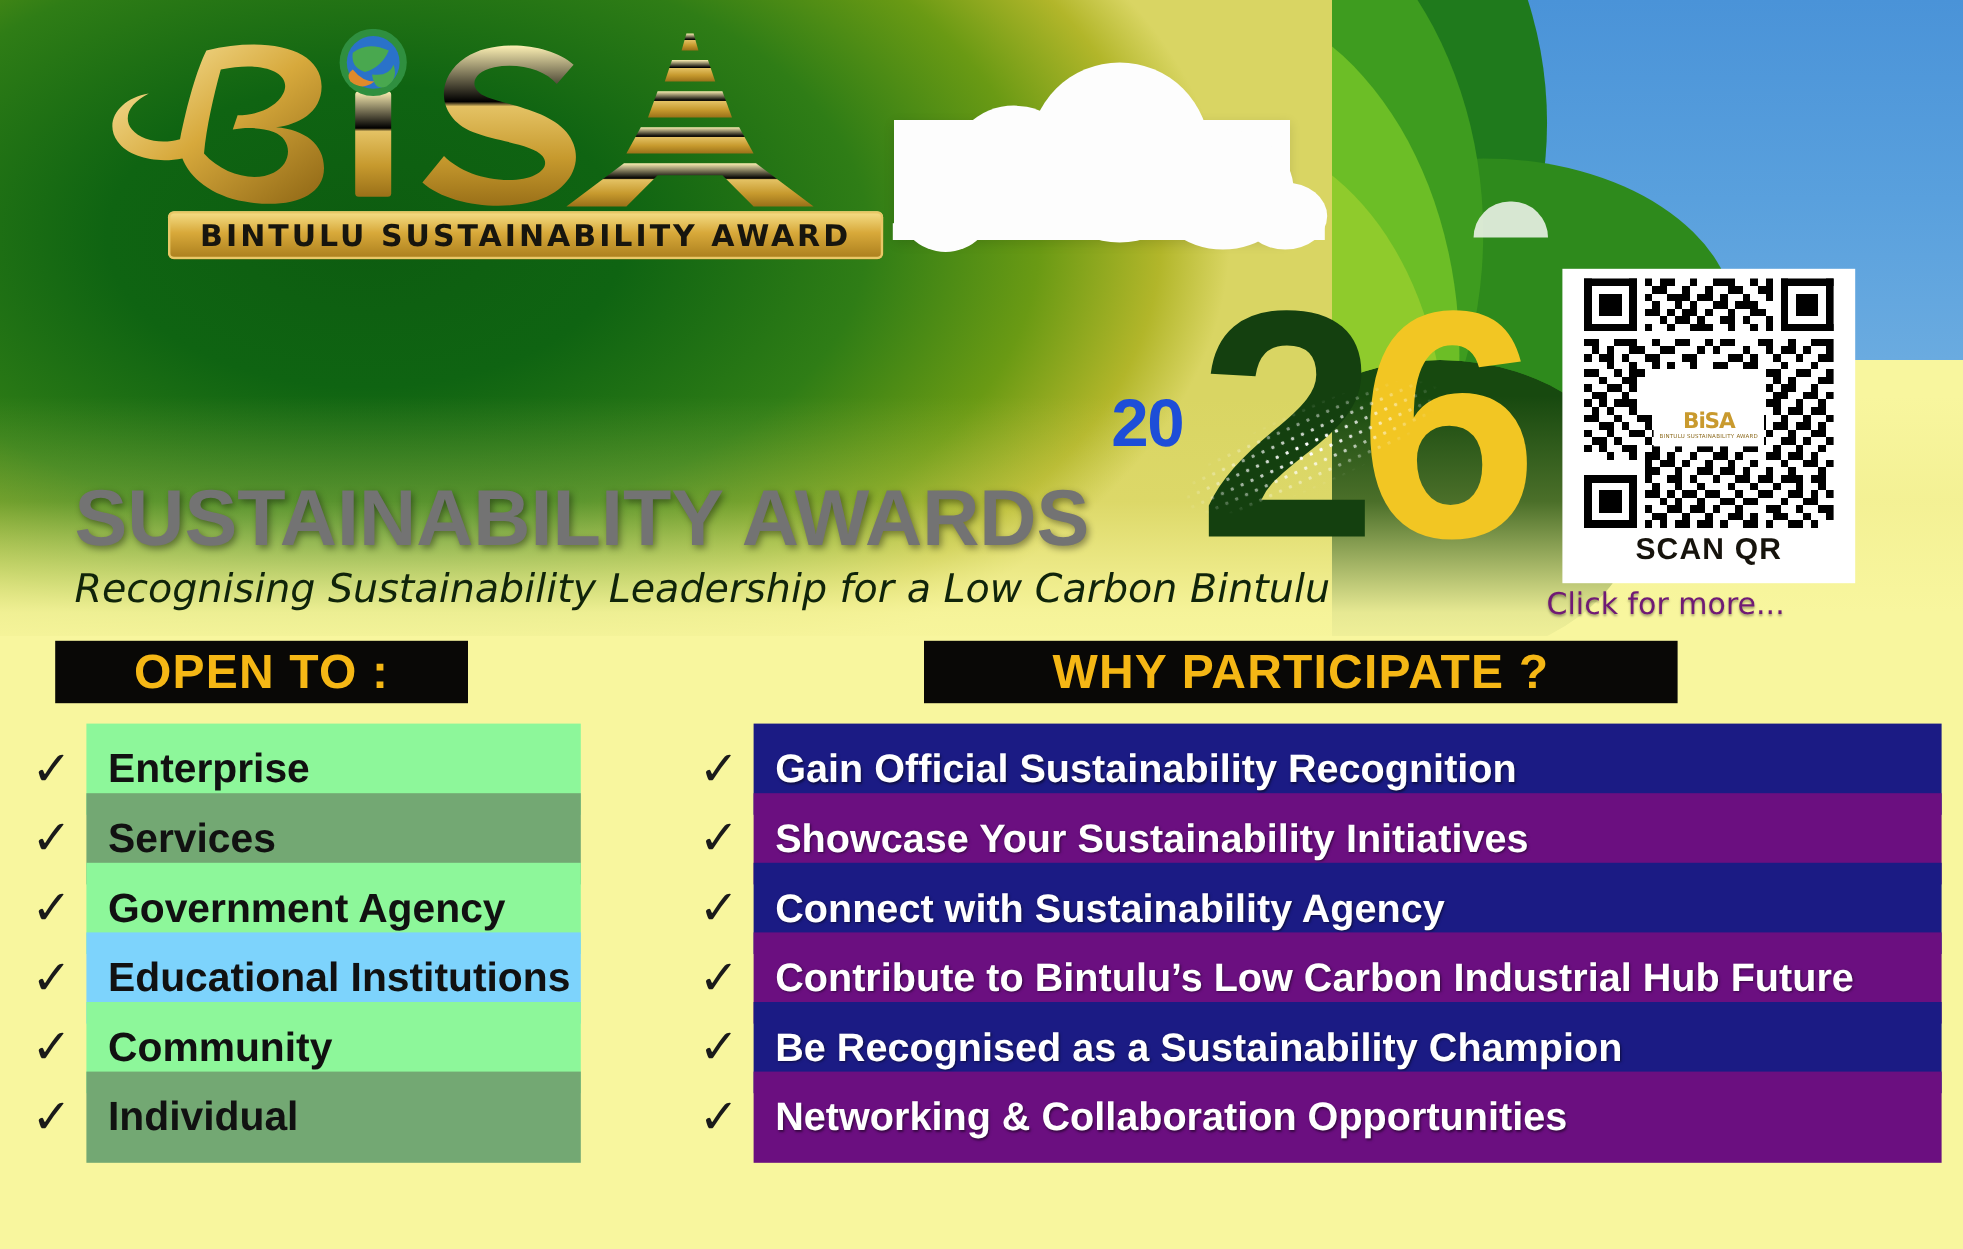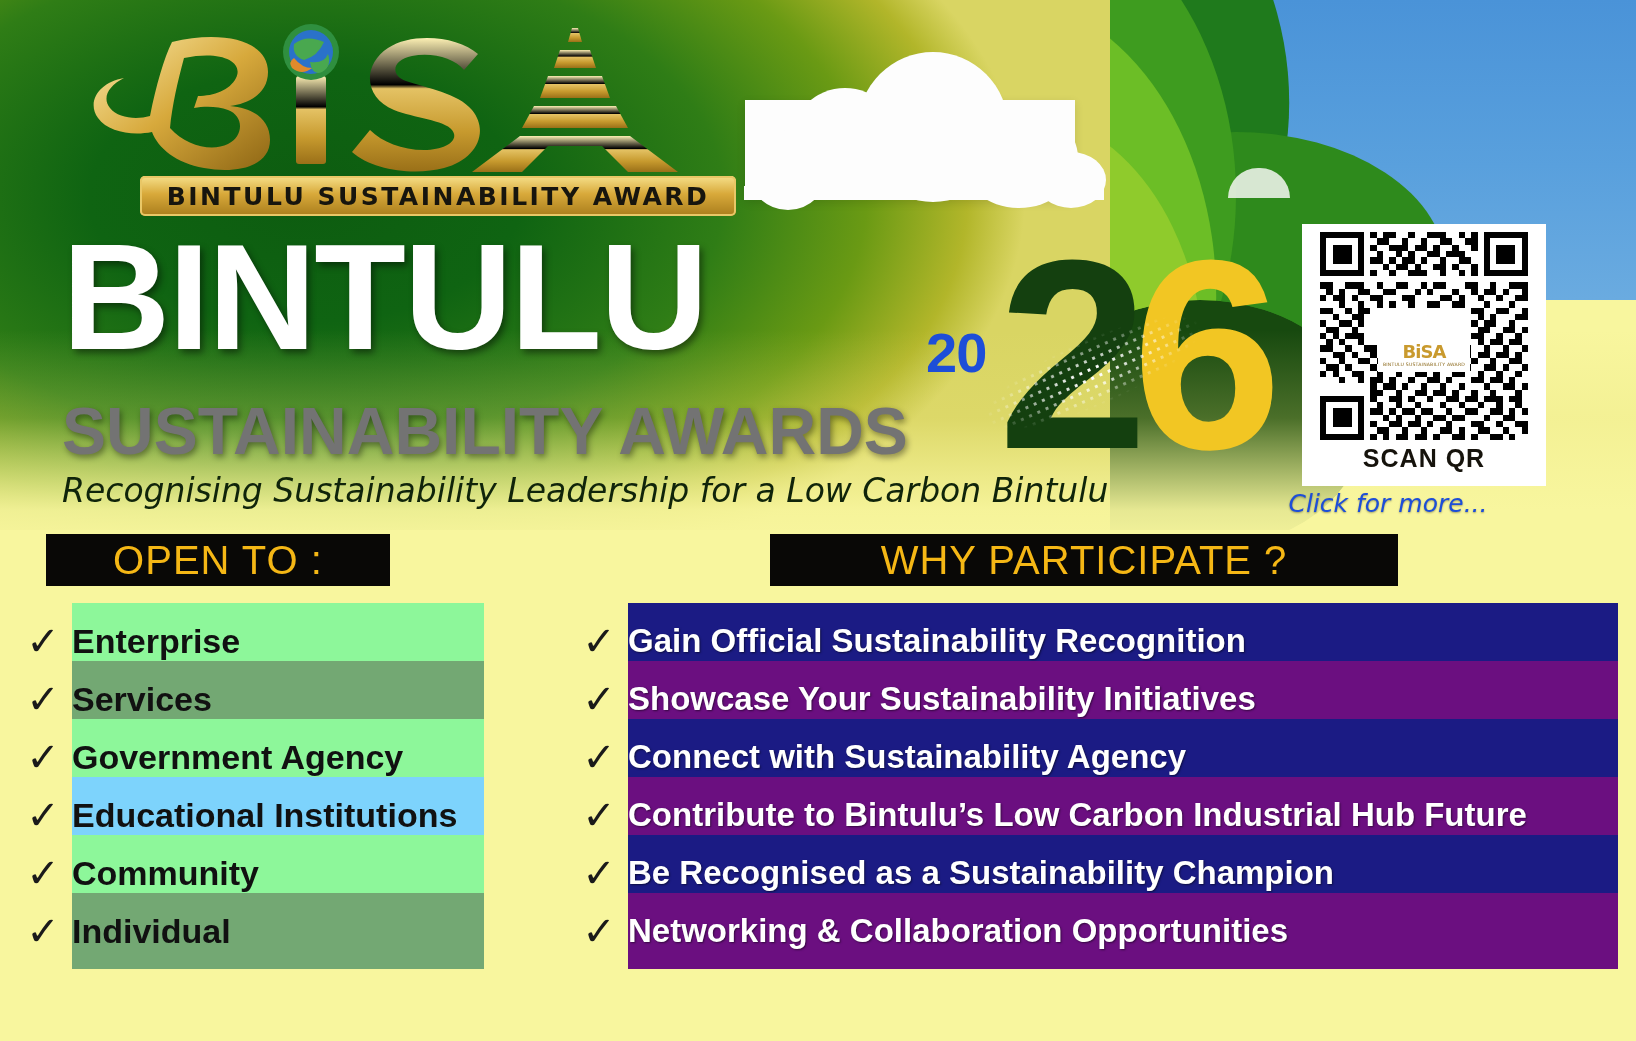--- a/index.html
+++ b/index.html
@@ -280,37 +280,36 @@
     color: #16130c;
     letter-spacing: 1px;
     margin-top: 4px;
   }
   .qr-click {
     position: absolute;
     left: 1266px; top: 489px;
     width: 244px;
     text-align: center;
     font-family: "DejaVu Sans", sans-serif;
-    font-style: italic;
     font-size: 25px;
-    color: #1d4ed8;
+    color: #701a75;
     text-shadow: 0 1px 2px rgba(0,0,0,0.35);
   }
 
   
   .hdr {
     position: absolute;
     background: #090806;
     display: flex;
     align-items: center;
     justify-content: center;
   }
   .hdr-text {
     font-family: "Liberation Sans", sans-serif;
-    font-weight: 400;
+    font-weight: 700;
     color: #F5B715;
     letter-spacing: 1px;
     white-space: nowrap;
   }
   .hdr-left  { left: 46px;  top: 534px; width: 344px; height: 52px; }
   .hdr-right { left: 770px; top: 534px; width: 628px; height: 52px; }
   .hdr-left  .hdr-text { font-size: 40px; }
   .hdr-right .hdr-text { font-size: 40px; }
 
   
@@ -332,20 +331,21 @@
     font-size: 40px;
     line-height: 1;
     color: #1a1a1a;
     font-family: "DejaVu Sans", sans-serif;
   }
   .bar {
     flex: 1;
     height: 76px;
     display: flex;
     align-items: center;
+    padding-left: 18px;
     box-sizing: border-box;
   }
   .bar-label {
     font-family: "Liberation Sans", sans-serif;
     font-weight: 700;
     font-size: 34px;
     white-space: nowrap;
   }
   .left-bar .bar-label  { color: #111111; }
   .right-bar .bar-label { color: #ffffff; text-shadow: 1px 1px 2px rgba(0,0,0,0.5); }
@@ -417,21 +417,20 @@
       <path d="M488 26 L518 26 L524 44 L482 44 Z" fill="url(#gold)"></path>
       <path d="M476 52 L530 52 L538 74 L468 74 Z" fill="url(#gold)"></path>
       <path d="M462 82 L544 82 L556 104 L450 104 Z" fill="url(#gold)"></path>
       <path d="M448 112 L558 112 L606 148 L556 148 L530 122 L476 122 L450 148 L400 148 Z" fill="url(#gold)"></path>
     </svg>
     <div class="logo-band">
       <span class="logo-band-text">BINTULU SUSTAINABILITY AWARD</span>
     </div>
   </div>
 
-  <div class="title-main">BINTULU</div>
   <div class="title-sub">SUSTAINABILITY AWARDS</div>
   <div class="title-tagline">Recognising Sustainability Leadership for a Low Carbon Bintulu</div>
 
   <div class="year-wrap">
     <div class="year-6">6</div>
     <div class="year-2">2</div>
     <div class="year-20">20</div>
     <div class="year-swoosh"></div>
   </div>
 

